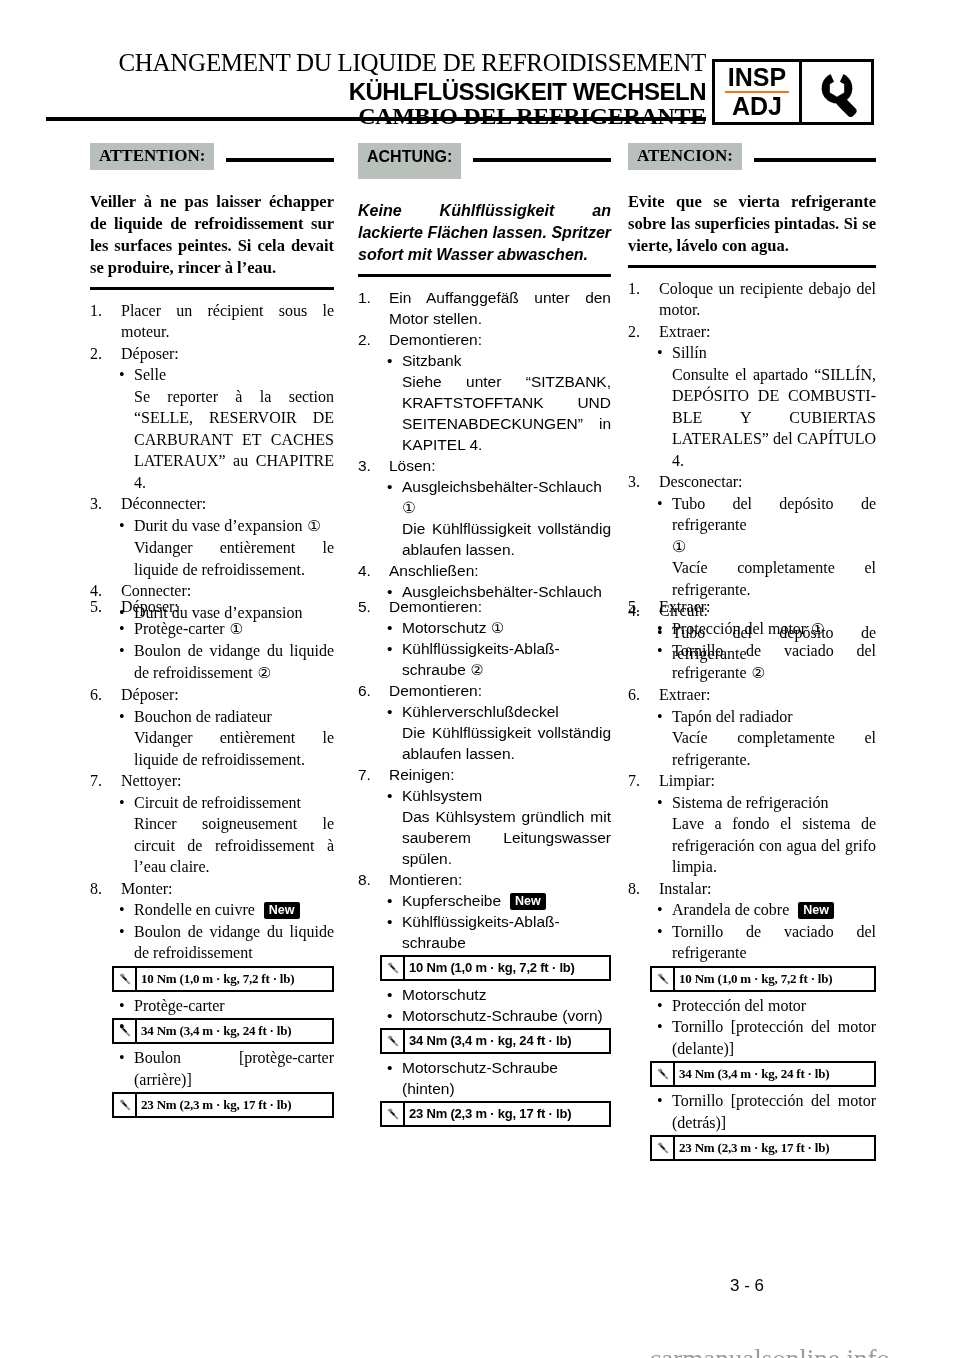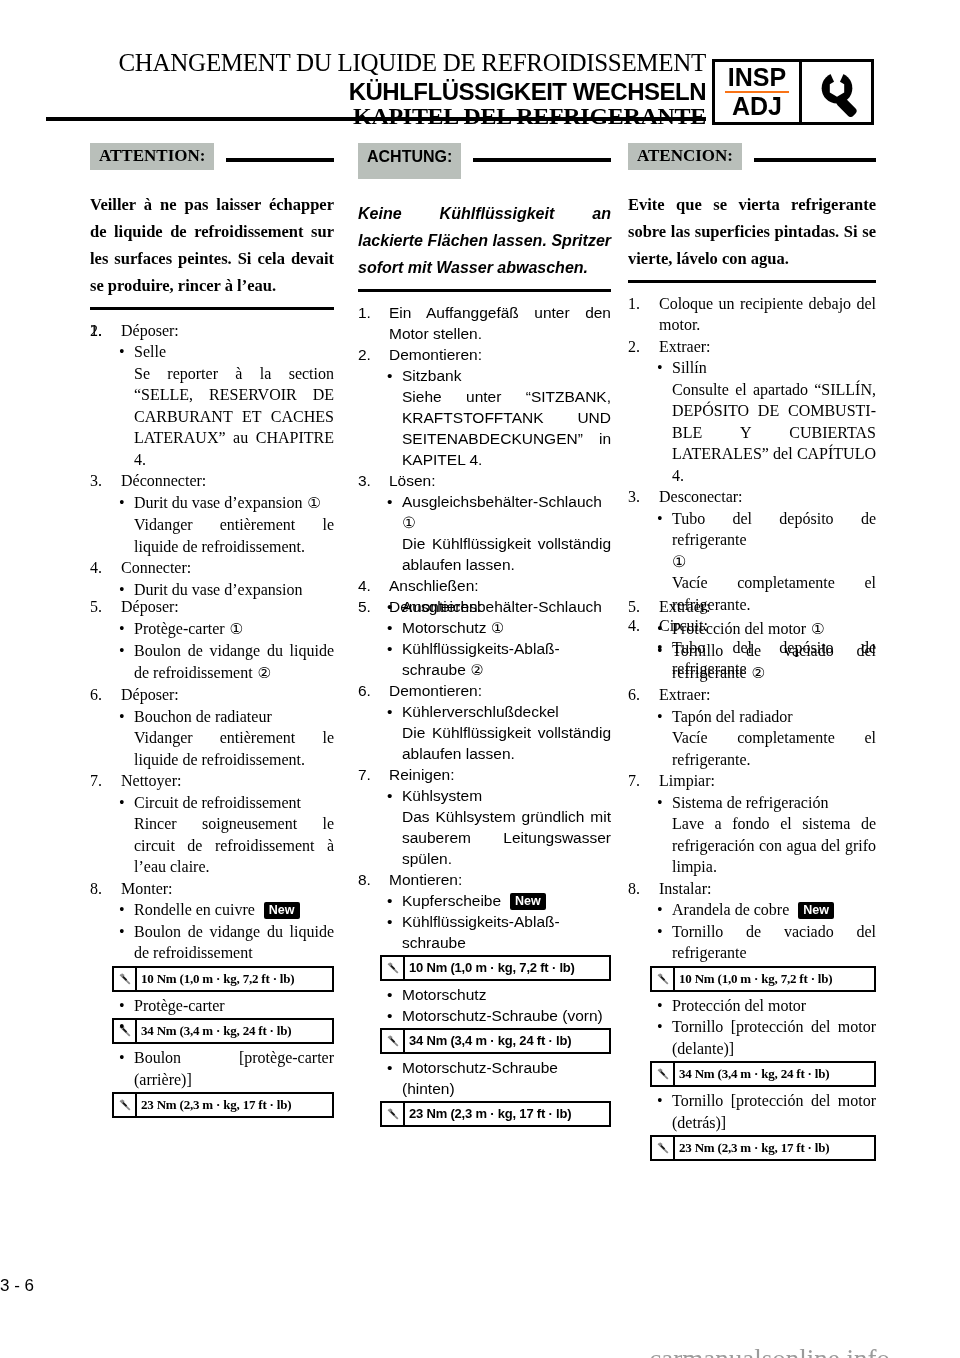--- a/index.html
+++ b/index.html
@@ -24,53 +24,53 @@
   #c1a,#c1b{left:90px;width:244px;}
   #c2a,#c2b{left:358px;width:253px;}
   #c3a,#c3b{left:628px;width:248px;}
   #c1a,#c2a,#c3a{top:143px;}
   #c1b,#c2b,#c3b{top:586px;}
 
   .caution-head{display:flex;align-items:flex-start;margin-bottom:21px;}
   .caution-label{background:var(--label-bg,#b9bfba);font-weight:bold;font-size:17px;padding:2px 9px 3px;white-space:nowrap;}
   .sans .caution-label{font-size:16px;padding:3px 9px 12px;}
   .caution-line{flex:1;height:4px;background:#000;margin:15px 0 0 12px;}
-  .caution-text{font-weight:bold;font-size:16.5px;line-height:27px;text-align:justify;
+  .caution-text{font-weight:bold;font-size:16.5px;line-height:22px;text-align:justify;
                 border-bottom:3px solid #000;padding-bottom:8px;}
   .sans .caution-text{font-size:16px;font-style:italic;}
 
   .list{margin-top:10px;}
   .step{position:relative;padding-left:31px;text-align:justify;}
   .step .num{position:absolute;left:0;}
   .bullet{position:relative;padding-left:44px;text-align:justify;}
   .bullet .dot{position:absolute;left:29px;}
   .cont{padding-left:44px;text-align:justify;}
   .circ{font-family:"DejaVu Sans",sans-serif;font-size:.95em;}
   .new-badge{display:inline-block;background:#000;color:#fff;font-family:"Liberation Sans",sans-serif;
              font-weight:bold;font-size:12.5px;line-height:16px;padding:0 5px 1px;border-radius:2px;
              margin-left:9px;vertical-align:1px;}
   .torque{margin:2px 0 3px 22px;border:2px solid #000;display:flex;align-items:stretch;height:22px;background:#fff;}
   .tq-icon{width:21px;border-right:2px solid #000;display:flex;align-items:center;justify-content:center;flex:none;}
   .tq-text{font-weight:bold;font-size:13px;line-height:22px;padding:0 4px;white-space:nowrap;letter-spacing:-.2px;}
 
   
-  .page-num{position:absolute;left:0;top:1276px;width:764px;text-align:left;
+  .page-num{position:absolute;left:0;top:1276px;width:764px;text-align:right;
             font-family:"Liberation Sans",sans-serif;font-size:17px;}
   .watermark{position:absolute;top:1344px;right:70px;font-family:Liberation Serif, serif;
              font-size:27px;color:var(--wm-color,#9b9b9b);}
 </style>
 </head>
 <body style="--label-bg: #b9bfba; --wm-color: #9b9b9b;">
 
 <div class="page">
 
   <div class="titles">
     <div class="t-fr">CHANGEMENT DU LIQUIDE DE REFROIDISSEMENT</div>
     <div class="t-de">KÜHLFLÜSSIGKEIT WECHSELN</div>
-    <div class="t-es">KAPITEL DEL REFRIGERANTE</div>
+    <div class="t-es">CAMBIO DEL REFRIGERANTE</div>
   </div>
 
   <div class="header-rule"></div>
 
   <div class="insp-box">
     <div class="insp-left">
       <span class="insp-top">INSP</span>
       <span class="insp-bot">ADJ</span>
     </div>
     <div class="insp-right">
@@ -83,21 +83,21 @@
     </div>
   </div>
 
   <div id="c1a" class="colblock serif">
       <div class="caution-head">
         <span class="caution-label">ATTENTION:</span>
         <span class="caution-line"></span>
       </div>
       <div class="caution-text">Veiller à ne pas laisser échapper de liquide de refroidissement sur les surfaces peintes. Si cela devait se produire, rincer à l’eau.</div>
       <div class="list">
-        <div class="step"><span class="num">1.</span></div>
+        <div class="step"><span class="num">1.</span><span>Placer un récipient sous le moteur.</span></div>
         <div class="step"><span class="num">2.</span><span>Déposer:</span></div>
         <div class="bullet"><span class="dot">•</span><span>Selle</span></div>
         <div class="cont">Se reporter à la section “SELLE, RESERVOIR DE CARBURANT ET CACHES LATERAUX” au CHAPITRE 4.</div>
         <div class="step"><span class="num">3.</span><span>Déconnecter:</span></div>
         <div class="bullet"><span class="dot">•</span><span>Durit du vase d’expansion</span><span class="circ"> ①</span></div>
         <div class="cont">Vidanger entièrement le liquide de refroidissement.</div>
         <div class="step"><span class="num">4.</span><span>Connecter:</span></div>
         <div class="bullet"><span class="dot">•</span><span>Durit du vase d’expansion</span></div>
       </div>
     </div>

